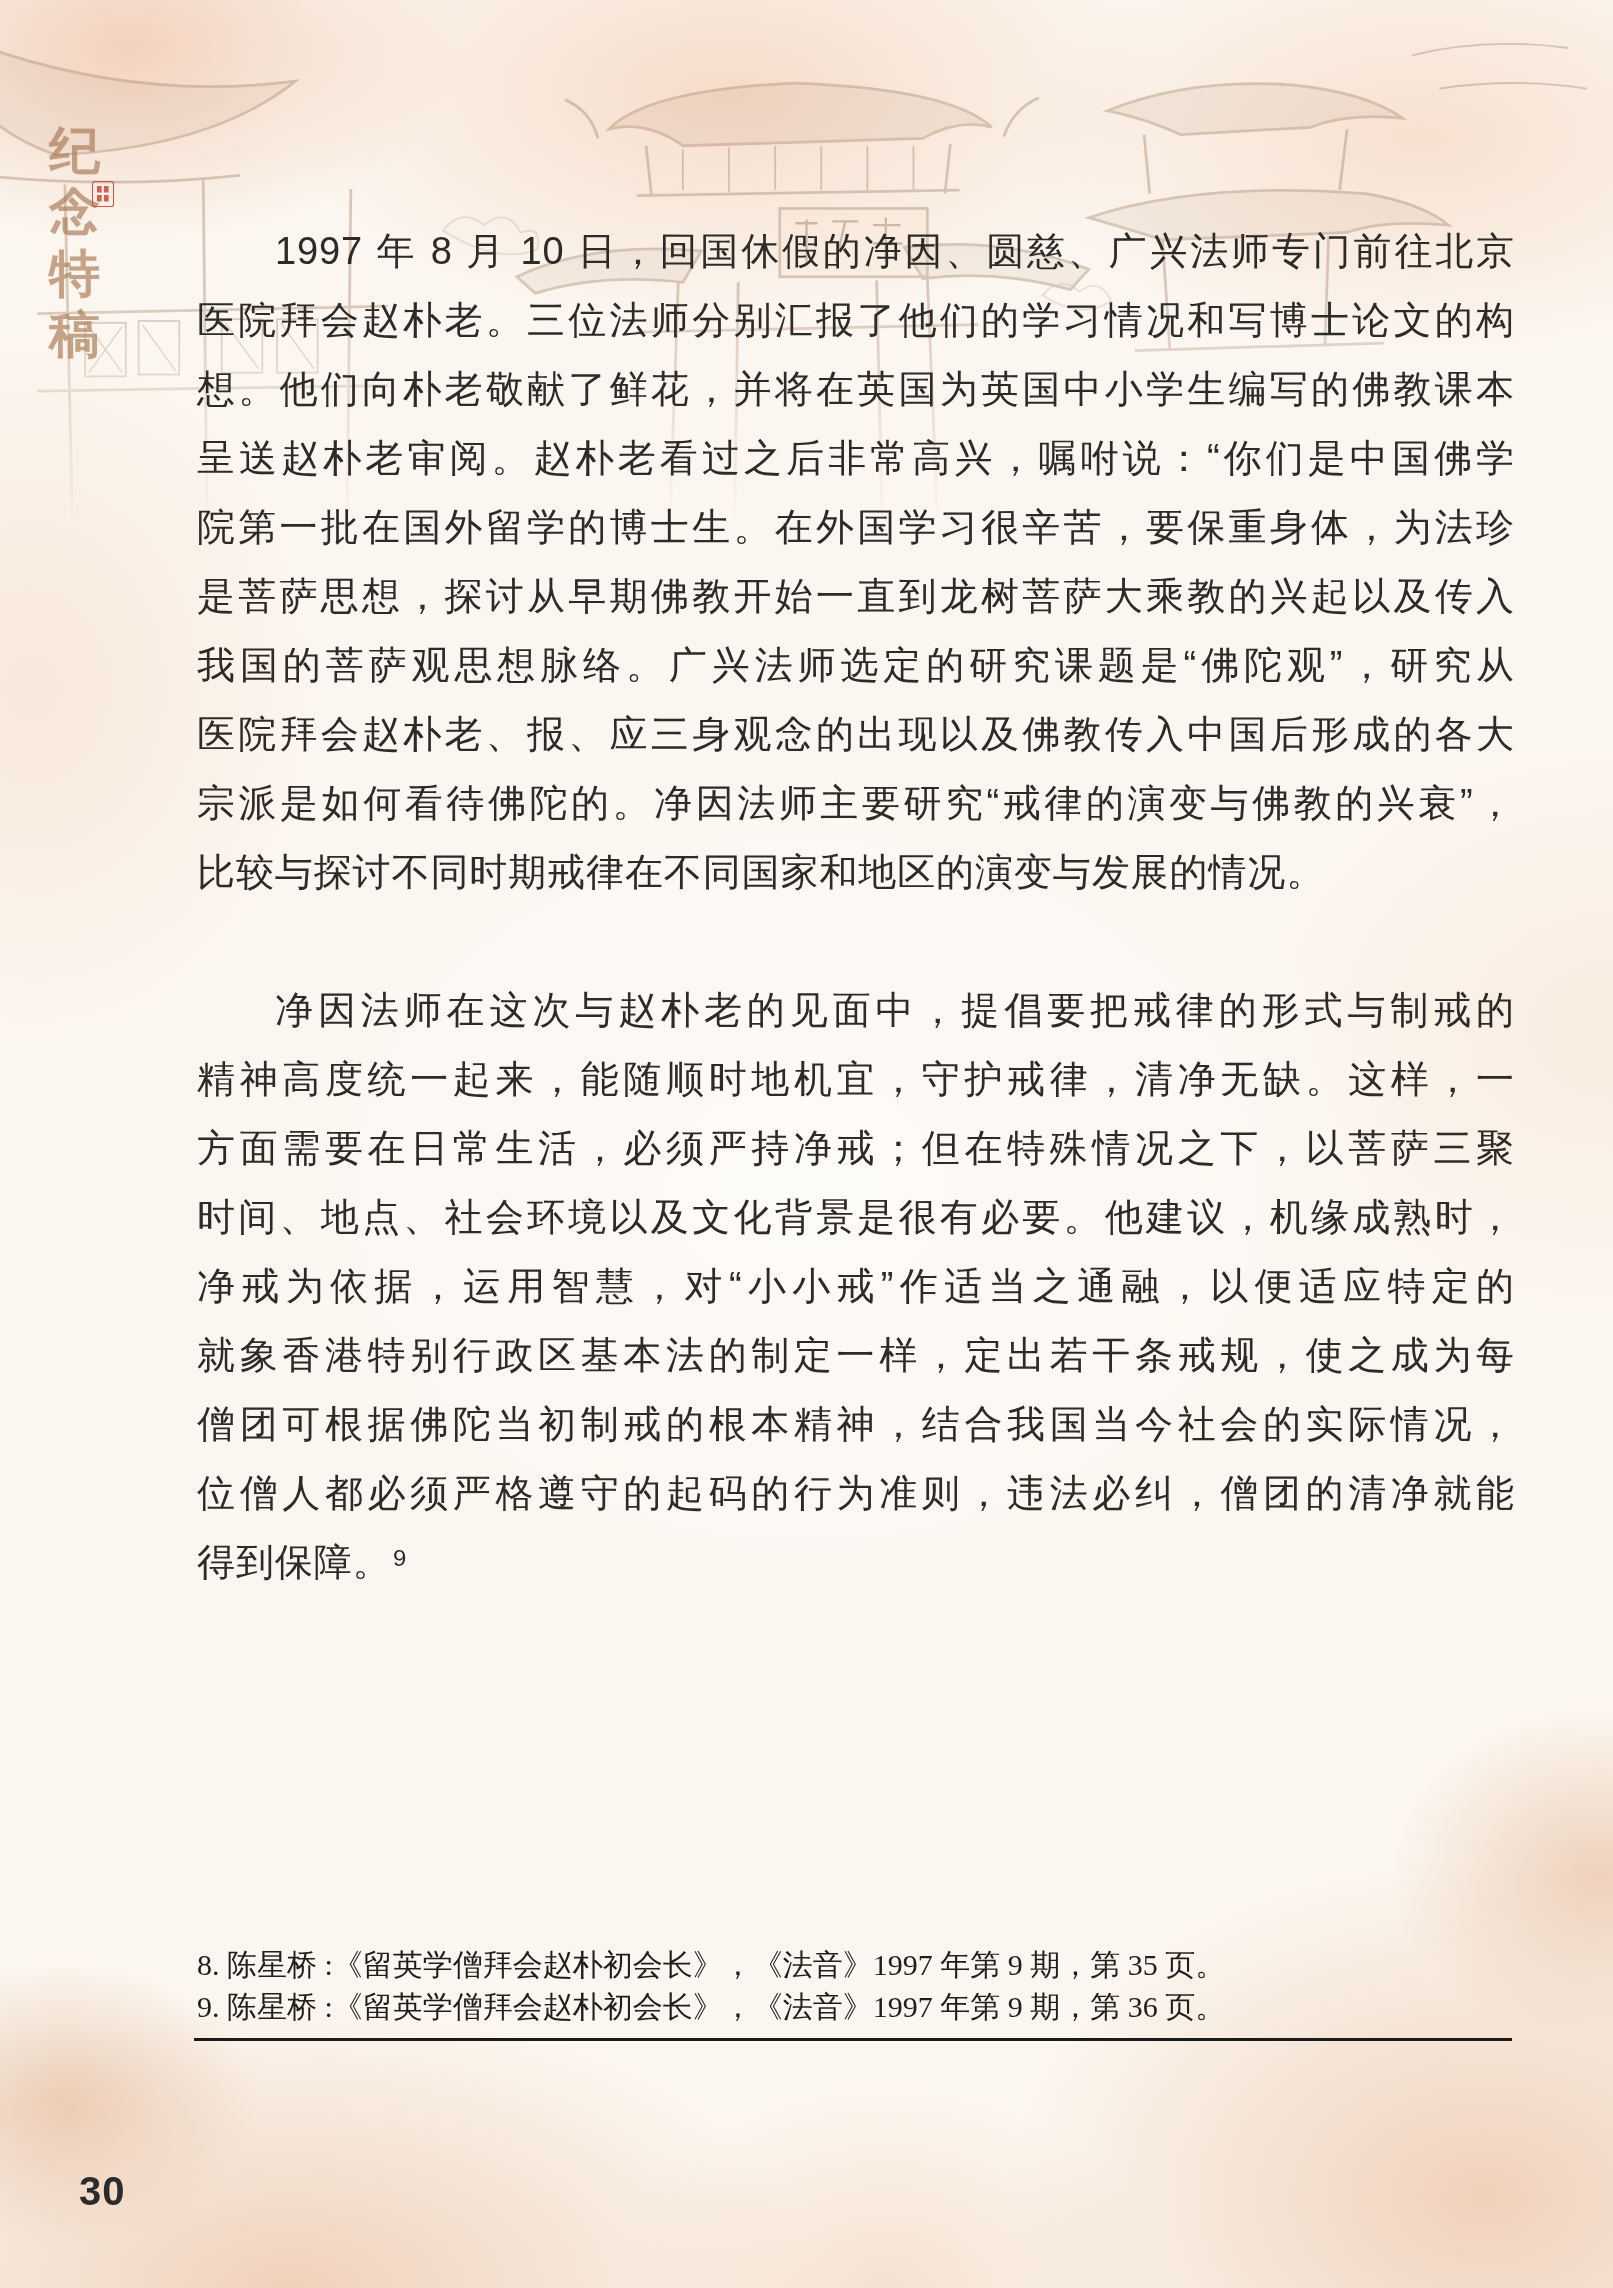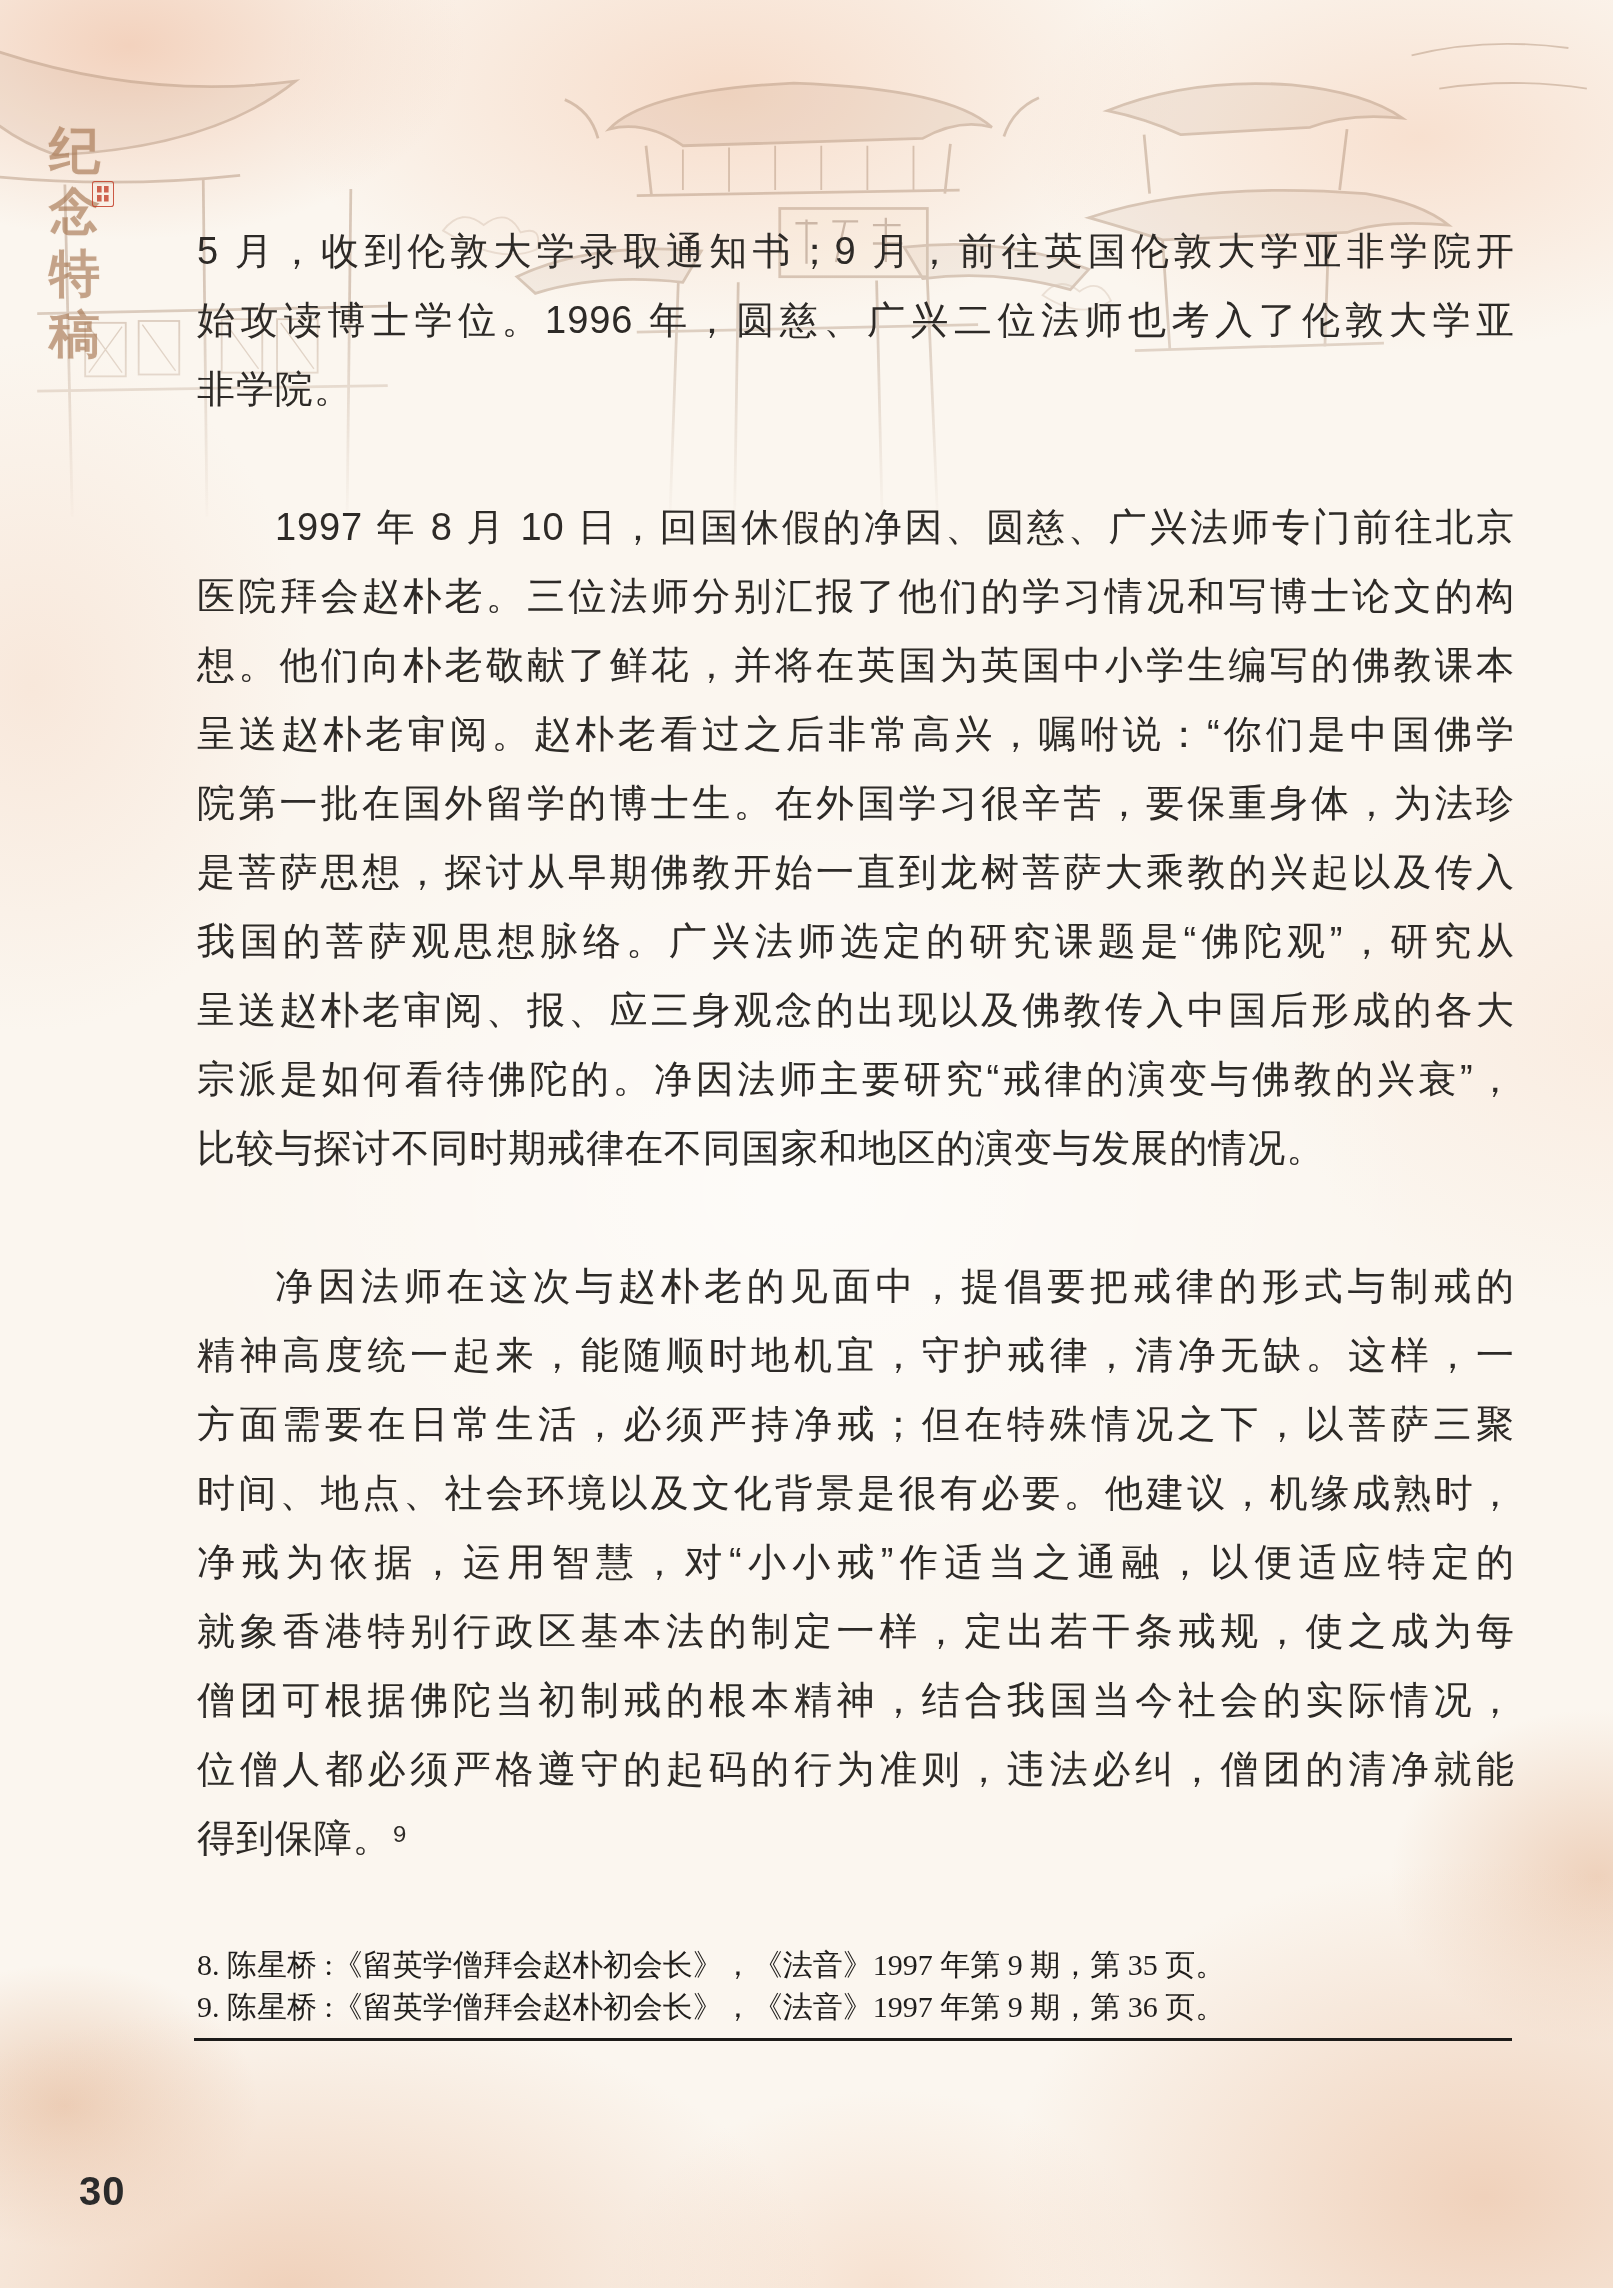--- a/index.html
+++ b/index.html
@@ -135,35 +135,30 @@
   <div class="vtitle">
     <span>纪</span>
     <span>念</span>
     <span>特</span>
     <span>稿</span>
   </div>
   <div class="seal"></div>
 
   <div class="bodytext">
 
-    <div class="para">
-      <div class="line">5 月，收到伦敦大学录取通知书；9 月，前往英国伦敦大学亚非学院开</div>
-      <div class="line">始攻读博士学位。1996 年，圆慈、广兴二位法师也考入了伦敦大学亚</div>
-      <div class="line end">非学院。</div>
-    </div>
 
     <div class="para">
       <div class="line indent">1997 年 8 月 10 日，回国休假的净因、圆慈、广兴法师专门前往北京</div>
       <div class="line">医院拜会赵朴老。三位法师分别汇报了他们的学习情况和写博士论文的构</div>
       <div class="line">想。他们向朴老敬献了鲜花，并将在英国为英国中小学生编写的佛教课本</div>
       <div class="line">呈送赵朴老审阅。赵朴老看过之后非常高兴，嘱咐说：“你们是中国佛学</div>
       <div class="line">院第一批在国外留学的博士生。在外国学习很辛苦，要保重身体，为法珍</div>
       <div class="line">是菩萨思想，探讨从早期佛教开始一直到龙树菩萨大乘教的兴起以及传入</div>
       <div class="line">我国的菩萨观思想脉络。广兴法师选定的研究课题是“佛陀观”，研究从</div>
-      <div class="line">呈送赵朴老审阅、报、应三身观念的出现以及佛教传入中国后形成的各大</div>
+      <div class="line">医院拜会赵朴老、报、应三身观念的出现以及佛教传入中国后形成的各大</div>
       <div class="line">宗派是如何看待佛陀的。净因法师主要研究“戒律的演变与佛教的兴衰”，</div>
       <div class="line end">比较与探讨不同时期戒律在不同国家和地区的演变与发展的情况。</div>
     </div>
 
     <div class="para">
       <div class="line indent">净因法师在这次与赵朴老的见面中，提倡要把戒律的形式与制戒的</div>
       <div class="line">精神高度统一起来，能随顺时地机宜，守护戒律，清净无缺。这样，一</div>
       <div class="line">方面需要在日常生活，必须严持净戒；但在特殊情况之下，以菩萨三聚</div>
       <div class="line">时间、地点、社会环境以及文化背景是很有必要。他建议，机缘成熟时，</div>
       <div class="line">净戒为依据，运用智慧，对“小小戒”作适当之通融，以便适应特定的</div>

